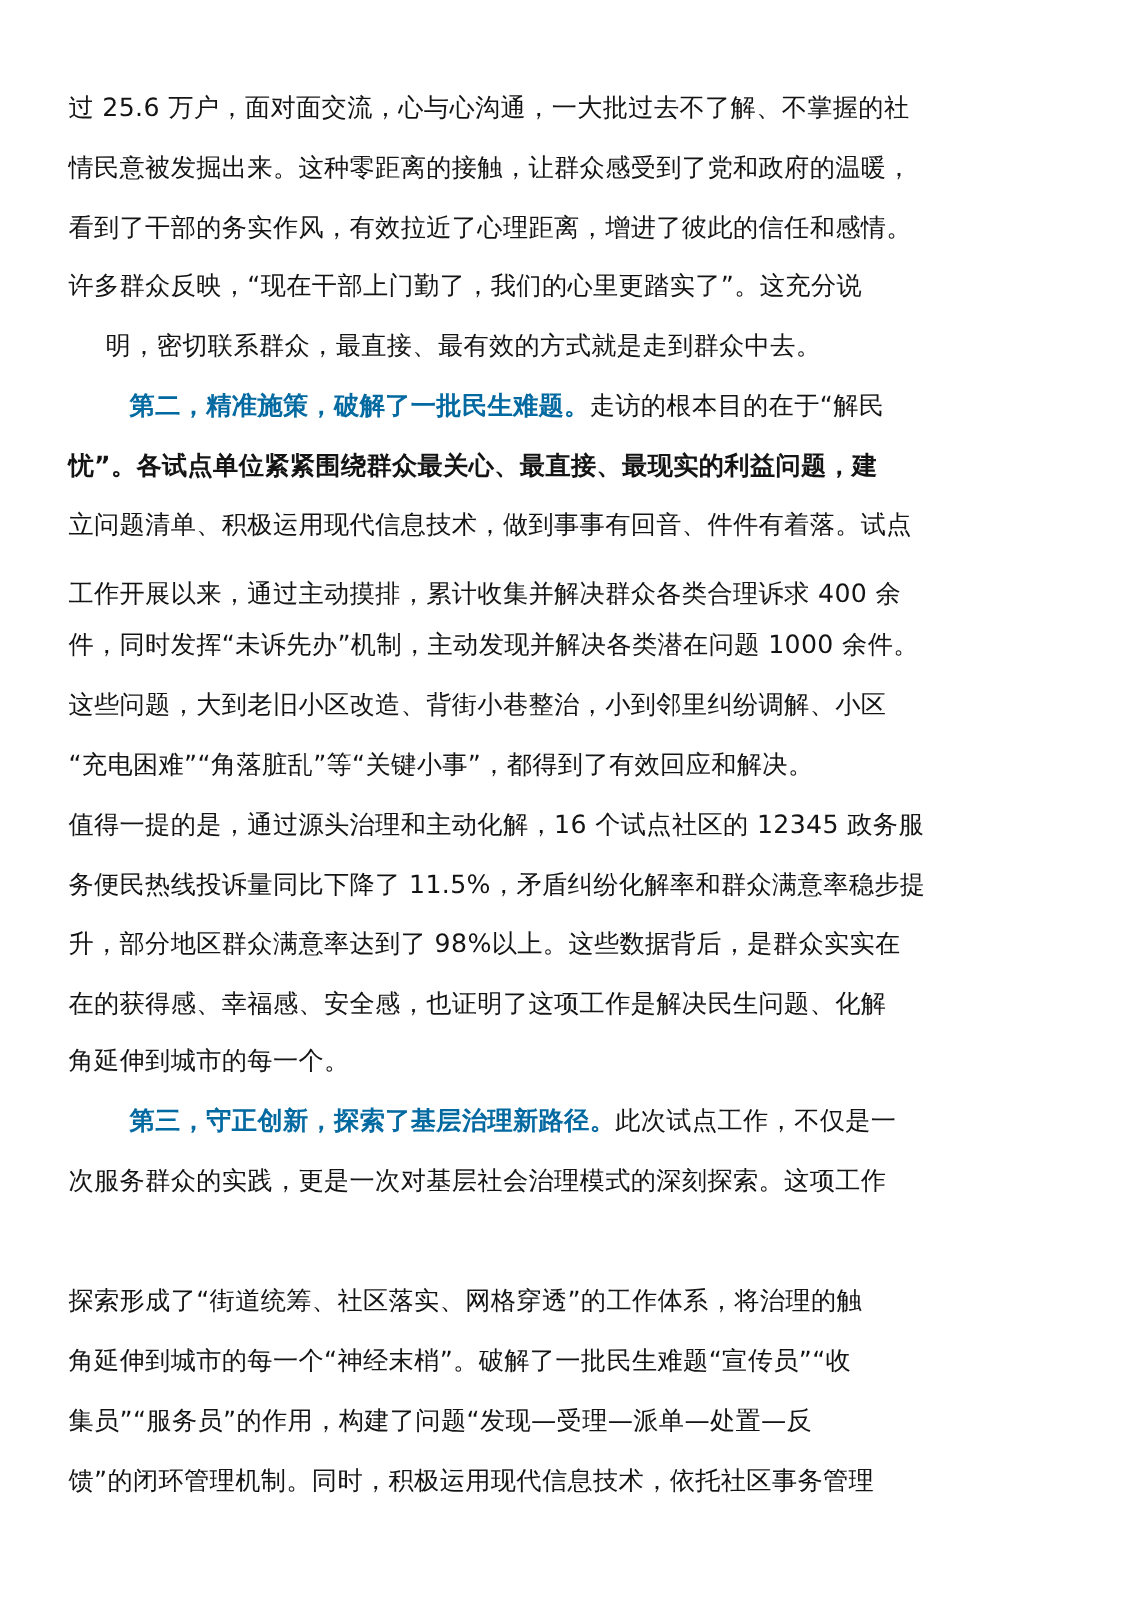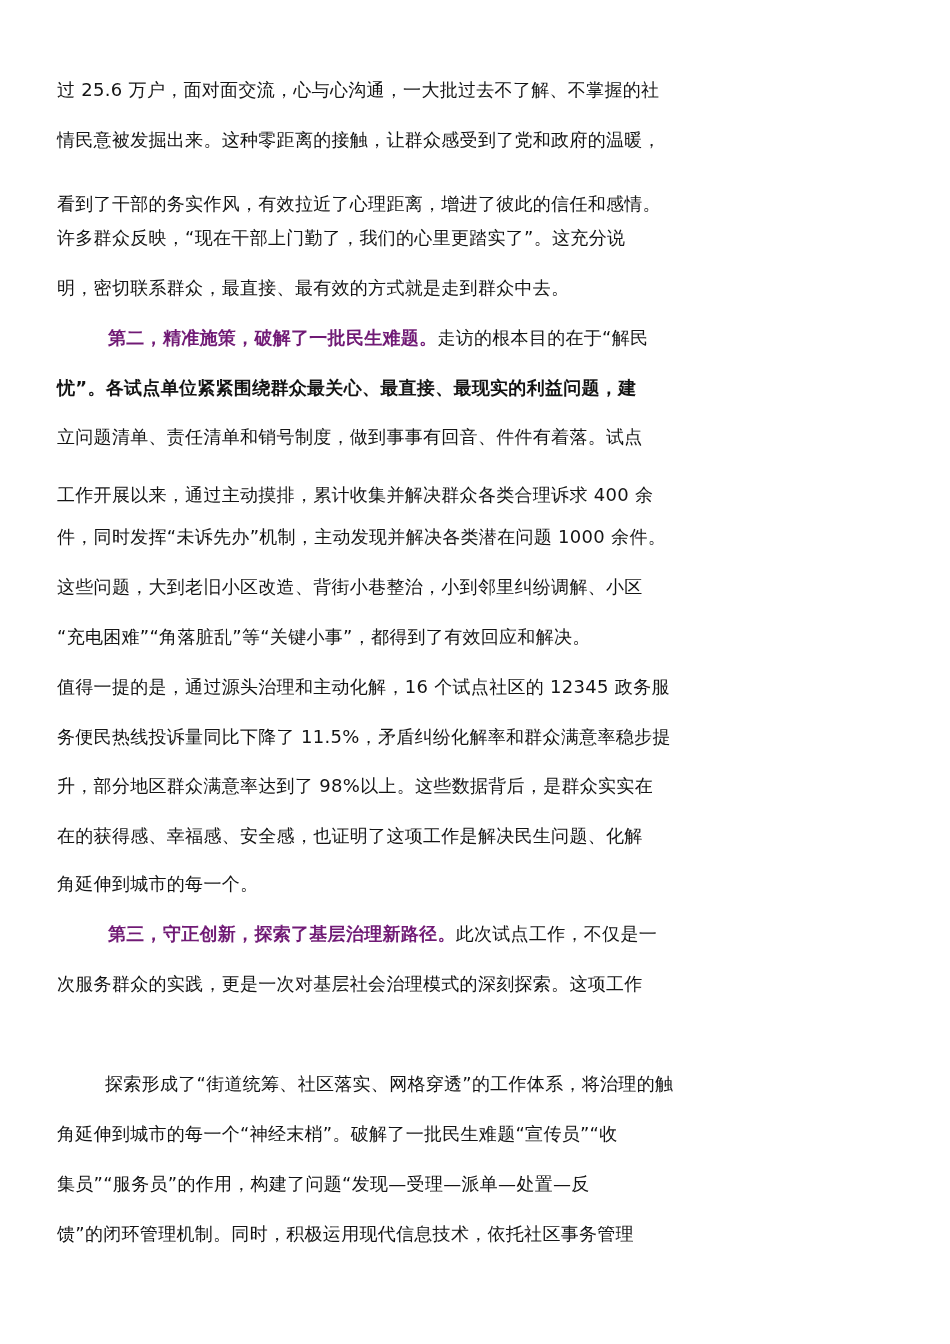--- a/index.html
+++ b/index.html
@@ -1,51 +1,51 @@
 <!DOCTYPE html>
 <html><head>
   <meta charset="utf-8">
   <style>
     html, body { margin: 0; padding: 0; background: #ffffff; }
     body { width: 950px; height: 1344px; overflow: hidden; position: relative;
            font-family: "DejaVu Sans", "Liberation Sans", sans-serif; color: #111111; }
     .page { position: absolute; left: 0; top: 0; width: 950px; height: 1344px; background: #ffffff; }
     .line { position: absolute; left: 57px; height: 40px; line-height: 40px;
-            font-size: 18px; white-space: nowrap; letter-spacing: 0.3px; color: #141414; }
+            font-size: 21px; white-space: nowrap; letter-spacing: 0.3px; color: #141414; }
     .line.indent { left: 108px; }
-    .bold { font-weight: bold; color: #701a75; }
+    .bold { font-weight: bold; color: #0369a1; }
   </style>
 </head>
 <body>
 
 <div class="page">
 
   <div class="line" style="top:70px;">过 25.6 万户，面对面交流，心与心沟通，一大批过去不了解、不掌握的社</div>
   <div class="line" style="top:120px;">情民意被发掘出来。这种零距离的接触，让群众感受到了党和政府的温暖，</div>
-  <div class="line" style="top:184px;">看到了干部的务实作风，有效拉近了心理距离，增进了彼此的信任和感情。</div>
+  <div class="line" style="top:170px;">看到了干部的务实作风，有效拉近了心理距离，增进了彼此的信任和感情。</div>
   <div class="line" style="top:218px;">许多群众反映，“现在干部上门勤了，我们的心里更踏实了”。这充分说</div>
-  <div class="line" style="top:268px;">明，密切联系群众，最直接、最有效的方式就是走到群众中去。</div>
+  <div class="line" style="top:268px;margin-left:31px;">明，密切联系群众，最直接、最有效的方式就是走到群众中去。</div>
 
   <div class="line indent" style="top:318px;">
     <span class="bold">第二，精准施策，破解了一批民生难题。</span><span>走访的根本目的在于“解民</span>
   </div>
   <div class="line" style="top:368px;font-weight:bold;">忧”。各试点单位紧紧围绕群众最关心、最直接、最现实的利益问题，建</div>
-  <div class="line" style="top:417px;">立问题清单、责任清单和销号制度，做到事事有回音、件件有着落。试点</div>
+  <div class="line" style="top:417px;">立问题清单、积极运用现代信息技术，做到事事有回音、件件有着落。试点</div>
   <div class="line" style="top:475px;">工作开展以来，通过主动摸排，累计收集并解决群众各类合理诉求 400 余</div>
   <div class="line" style="top:517px;">件，同时发挥“未诉先办”机制，主动发现并解决各类潜在问题 1000 余件。</div>
   <div class="line" style="top:567px;">这些问题，大到老旧小区改造、背街小巷整治，小到邻里纠纷调解、小区</div>
   <div class="line" style="top:617px;">“充电困难”“角落脏乱”等“关键小事”，都得到了有效回应和解决。</div>
   <div class="line" style="top:667px;">值得一提的是，通过源头治理和主动化解，16 个试点社区的 12345 政务服</div>
   <div class="line" style="top:717px;">务便民热线投诉量同比下降了 11.5%，矛盾纠纷化解率和群众满意率稳步提</div>
   <div class="line" style="top:766px;">升，部分地区群众满意率达到了 98%以上。这些数据背后，是群众实实在</div>
   <div class="line" style="top:816px;">在的获得感、幸福感、安全感，也证明了这项工作是解决民生问题、化解</div>
   <div class="line" style="top:864px;">角延伸到城市的每一个。</div>
 
   <div class="line indent" style="top:914px;">
     <span class="bold">第三，守正创新，探索了基层治理新路径。</span><span>此次试点工作，不仅是一</span>
   </div>
   <div class="line" style="top:964px;">次服务群众的实践，更是一次对基层社会治理模式的深刻探索。这项工作</div>
-  <div class="line" style="top:1064px;margin-left:48px;">探索形成了“街道统筹、社区落实、网格穿透”的工作体系，将治理的触</div>
+  <div class="line" style="top:1064px;">探索形成了“街道统筹、社区落实、网格穿透”的工作体系，将治理的触</div>
   <div class="line" style="top:1114px;">角延伸到城市的每一个“神经末梢”。破解了一批民生难题“宣传员”“收</div>
   <div class="line" style="top:1164px;">集员”“服务员”的作用，构建了问题“发现—受理—派单—处置—反</div>
   <div class="line" style="top:1214px;">馈”的闭环管理机制。同时，积极运用现代信息技术，依托社区事务管理</div>
 
 </div>
 
 </body></html>

